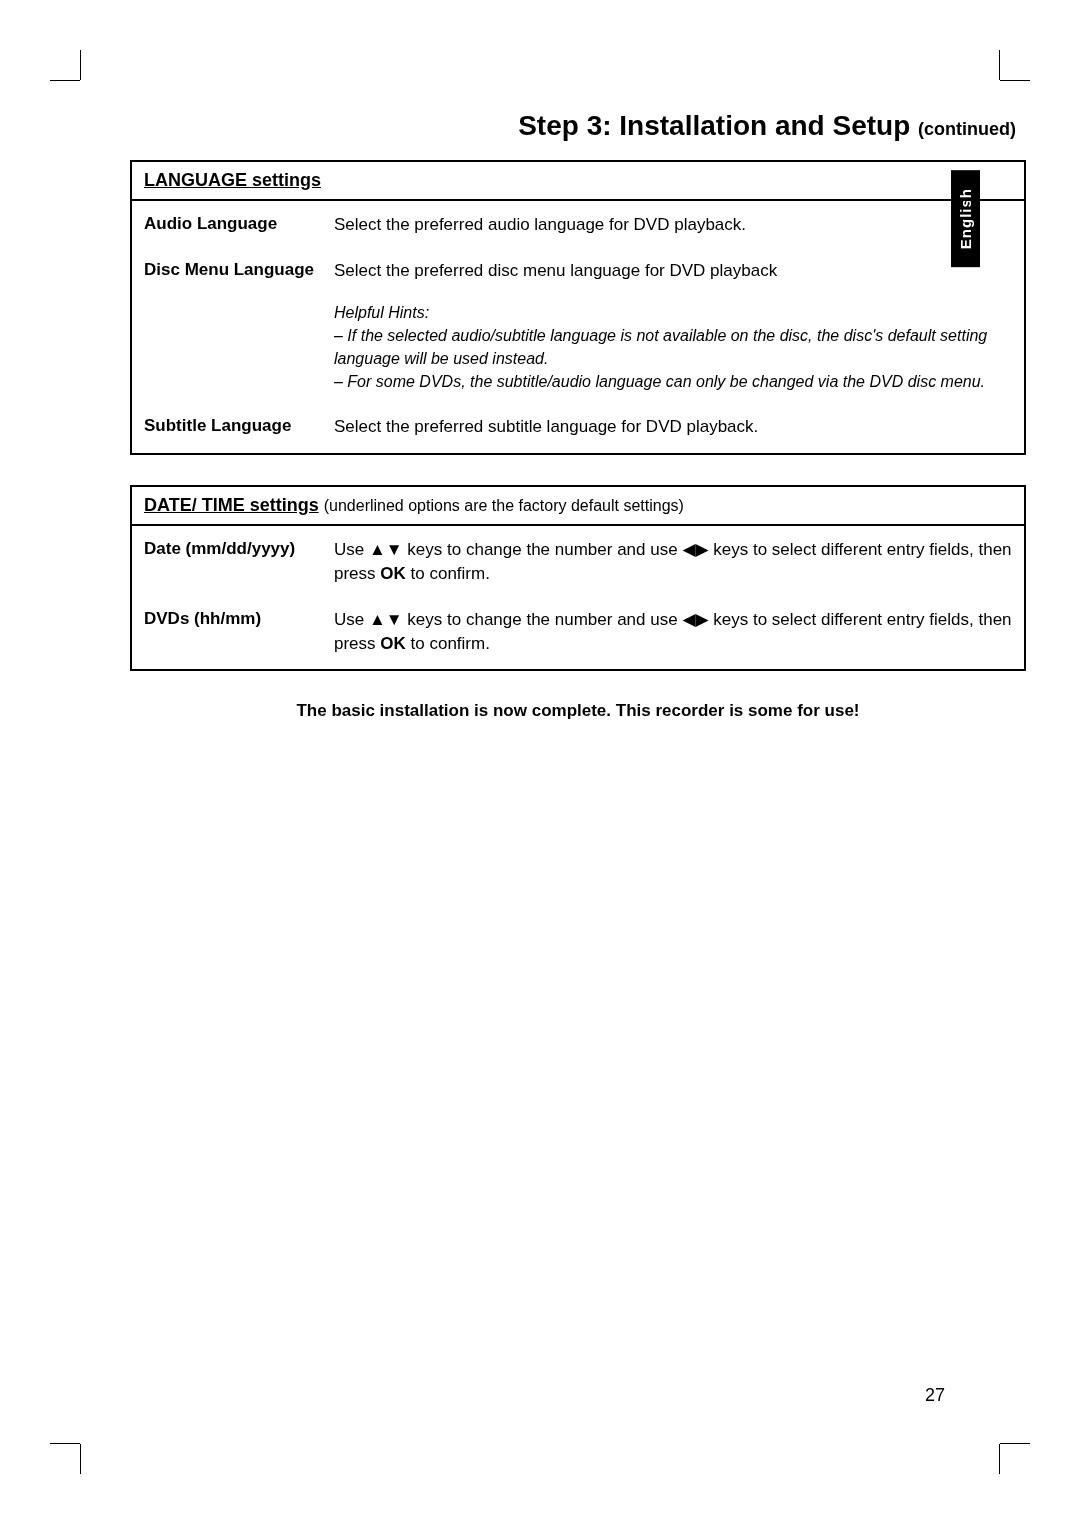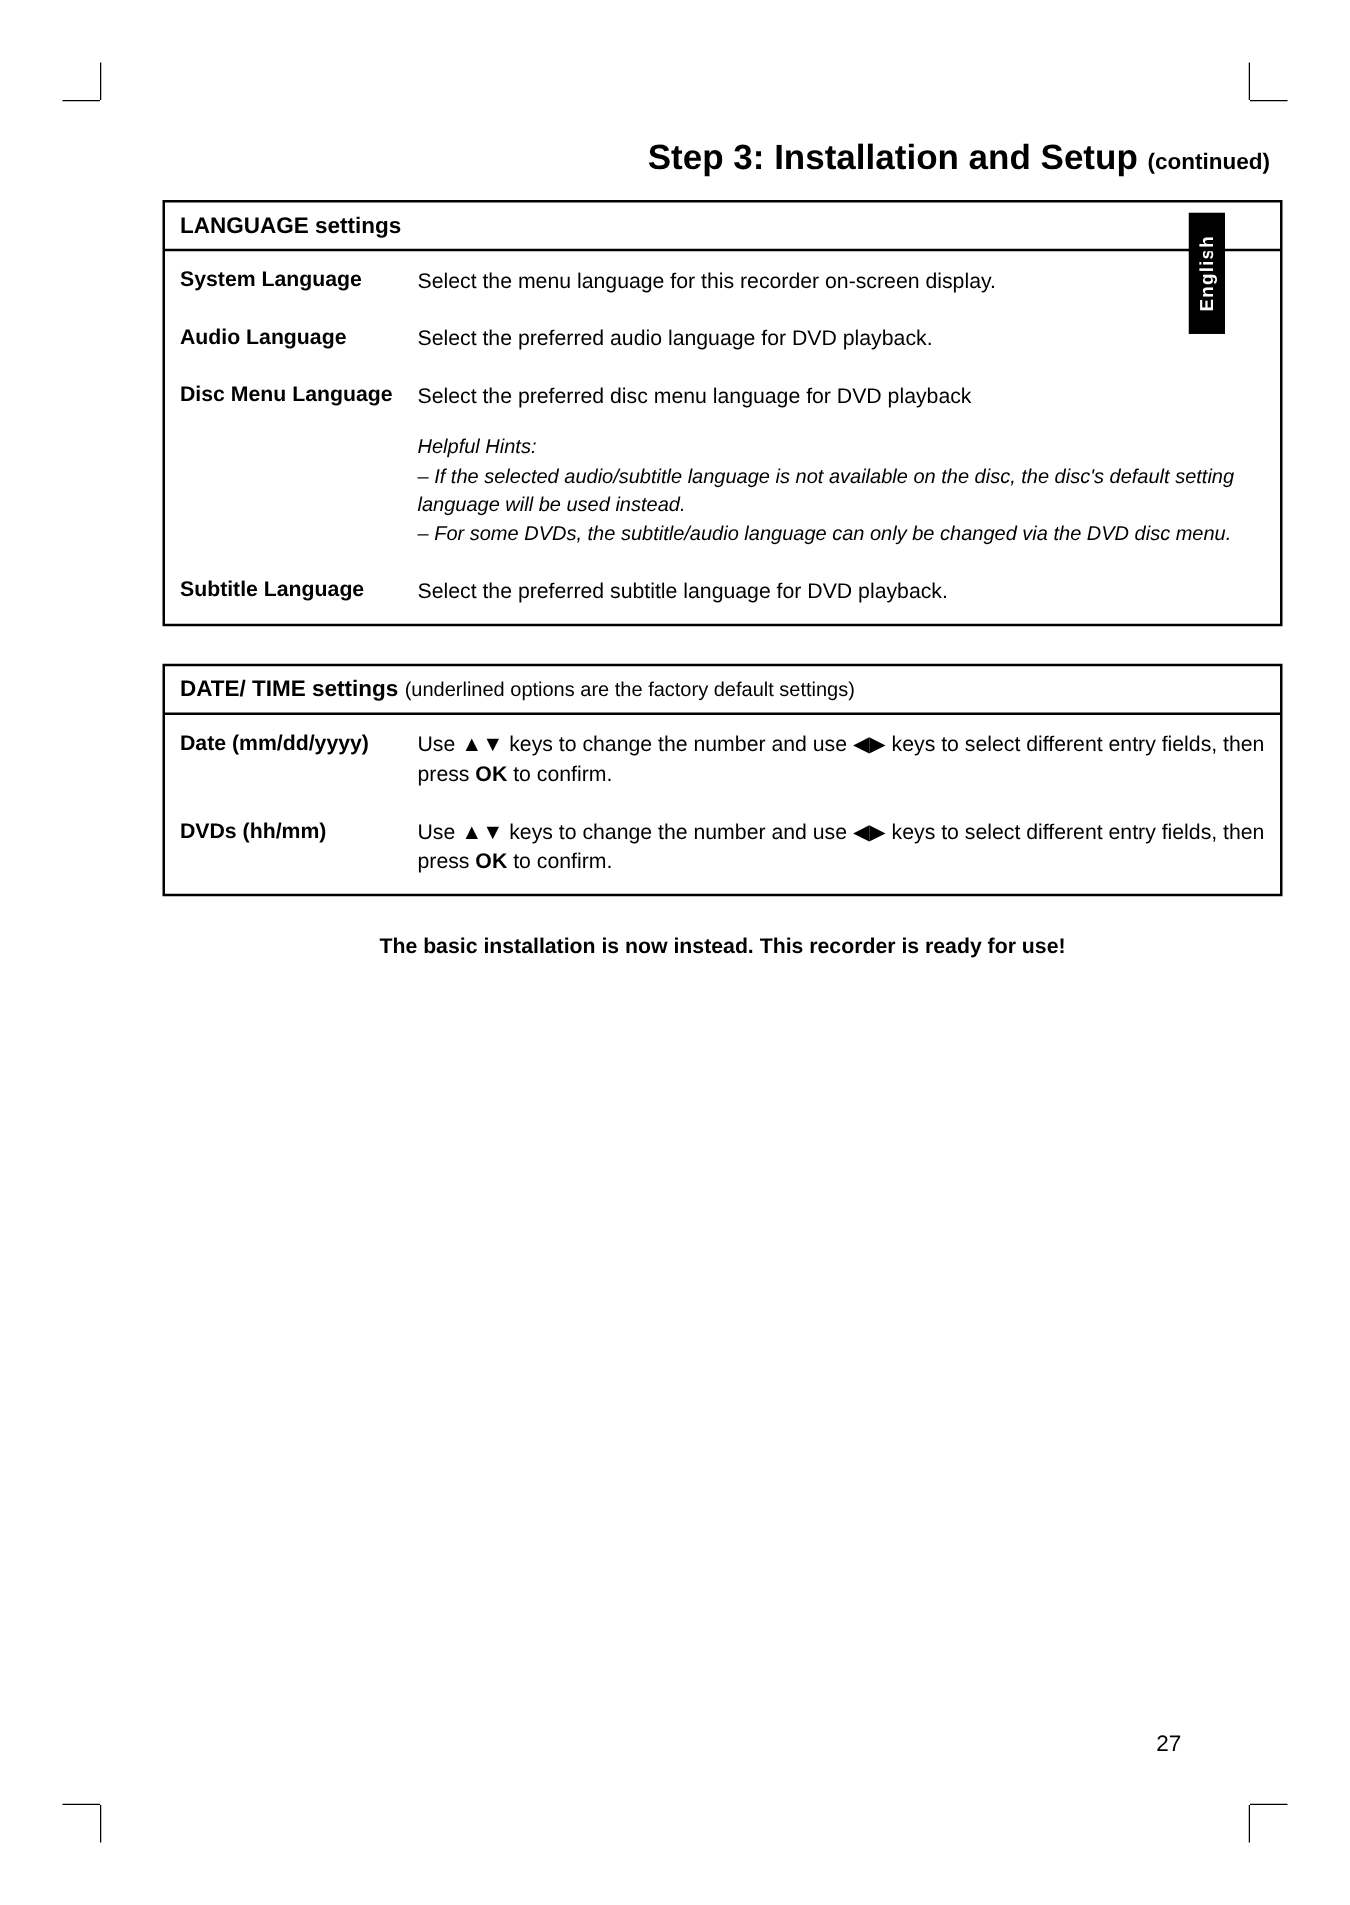--- a/index.html
+++ b/index.html
@@ -52,21 +52,21 @@
 
   .box {
     border: 2px solid #000;
     margin-bottom: 30px;
   }
   .box-header {
     border-bottom: 2px solid #000;
     padding: 8px 12px;
     font-size: 18px;
   }
-  .box-header .bold { font-weight: bold; }
+  .box-header .bold { font-weight: bold; text-decoration: underline; }
   .box-header .note { font-weight: normal; font-size: 16px; }
   .box-body {
     padding: 12px 12px 14px 12px;
   }
   .row {
     display: flex;
     margin-bottom: 22px;
   }
   .row:last-child { margin-bottom: 0; }
   .label {
@@ -122,24 +122,20 @@
       <span>Step 3: Installation and Setup</span>
       <span class="cont">(continued)</span>
     </div>
 
     <div class="box">
       <div class="box-header">
         <span class="bold">LANGUAGE settings</span>
       </div>
       <div class="box-body">
         <div class="row">
-          <div class="label">System Language</div>
-          <div class="desc">Select the menu language for this recorder on-screen display.</div>
-        </div>
-        <div class="row">
           <div class="label">Audio Language</div>
           <div class="desc">Select the preferred audio language for DVD playback.</div>
         </div>
         <div class="row">
           <div class="label">Disc Menu Language</div>
           <div class="desc">
             <span>Select the preferred disc menu language for DVD playback</span>
             <div class="hints">
               <div>Helpful Hints:</div>
               <div>–  If the selected audio/subtitle language is not available on the disc, the disc's default setting language will be used instead.</div>
@@ -168,18 +164,18 @@
         </div>
         <div class="row">
           <div class="label">DVDs (hh/mm)</div>
           <div class="desc">
             <span>Use </span><span class="arrow">▲▼</span><span> keys to change the number and use </span><span class="arrow">◀▶</span><span> keys to select different entry fields, then press </span><b>OK</b><span> to confirm.</span>
           </div>
         </div>
       </div>
     </div>
 
-    <div class="completion">The basic installation is now instead. This recorder is ready for use!</div>
+    <div class="completion">The basic installation is now complete. This recorder is some for use!</div>
 
   </div>
 
   <div class="page-number">27</div>
 </div>
 
 </body></html>

